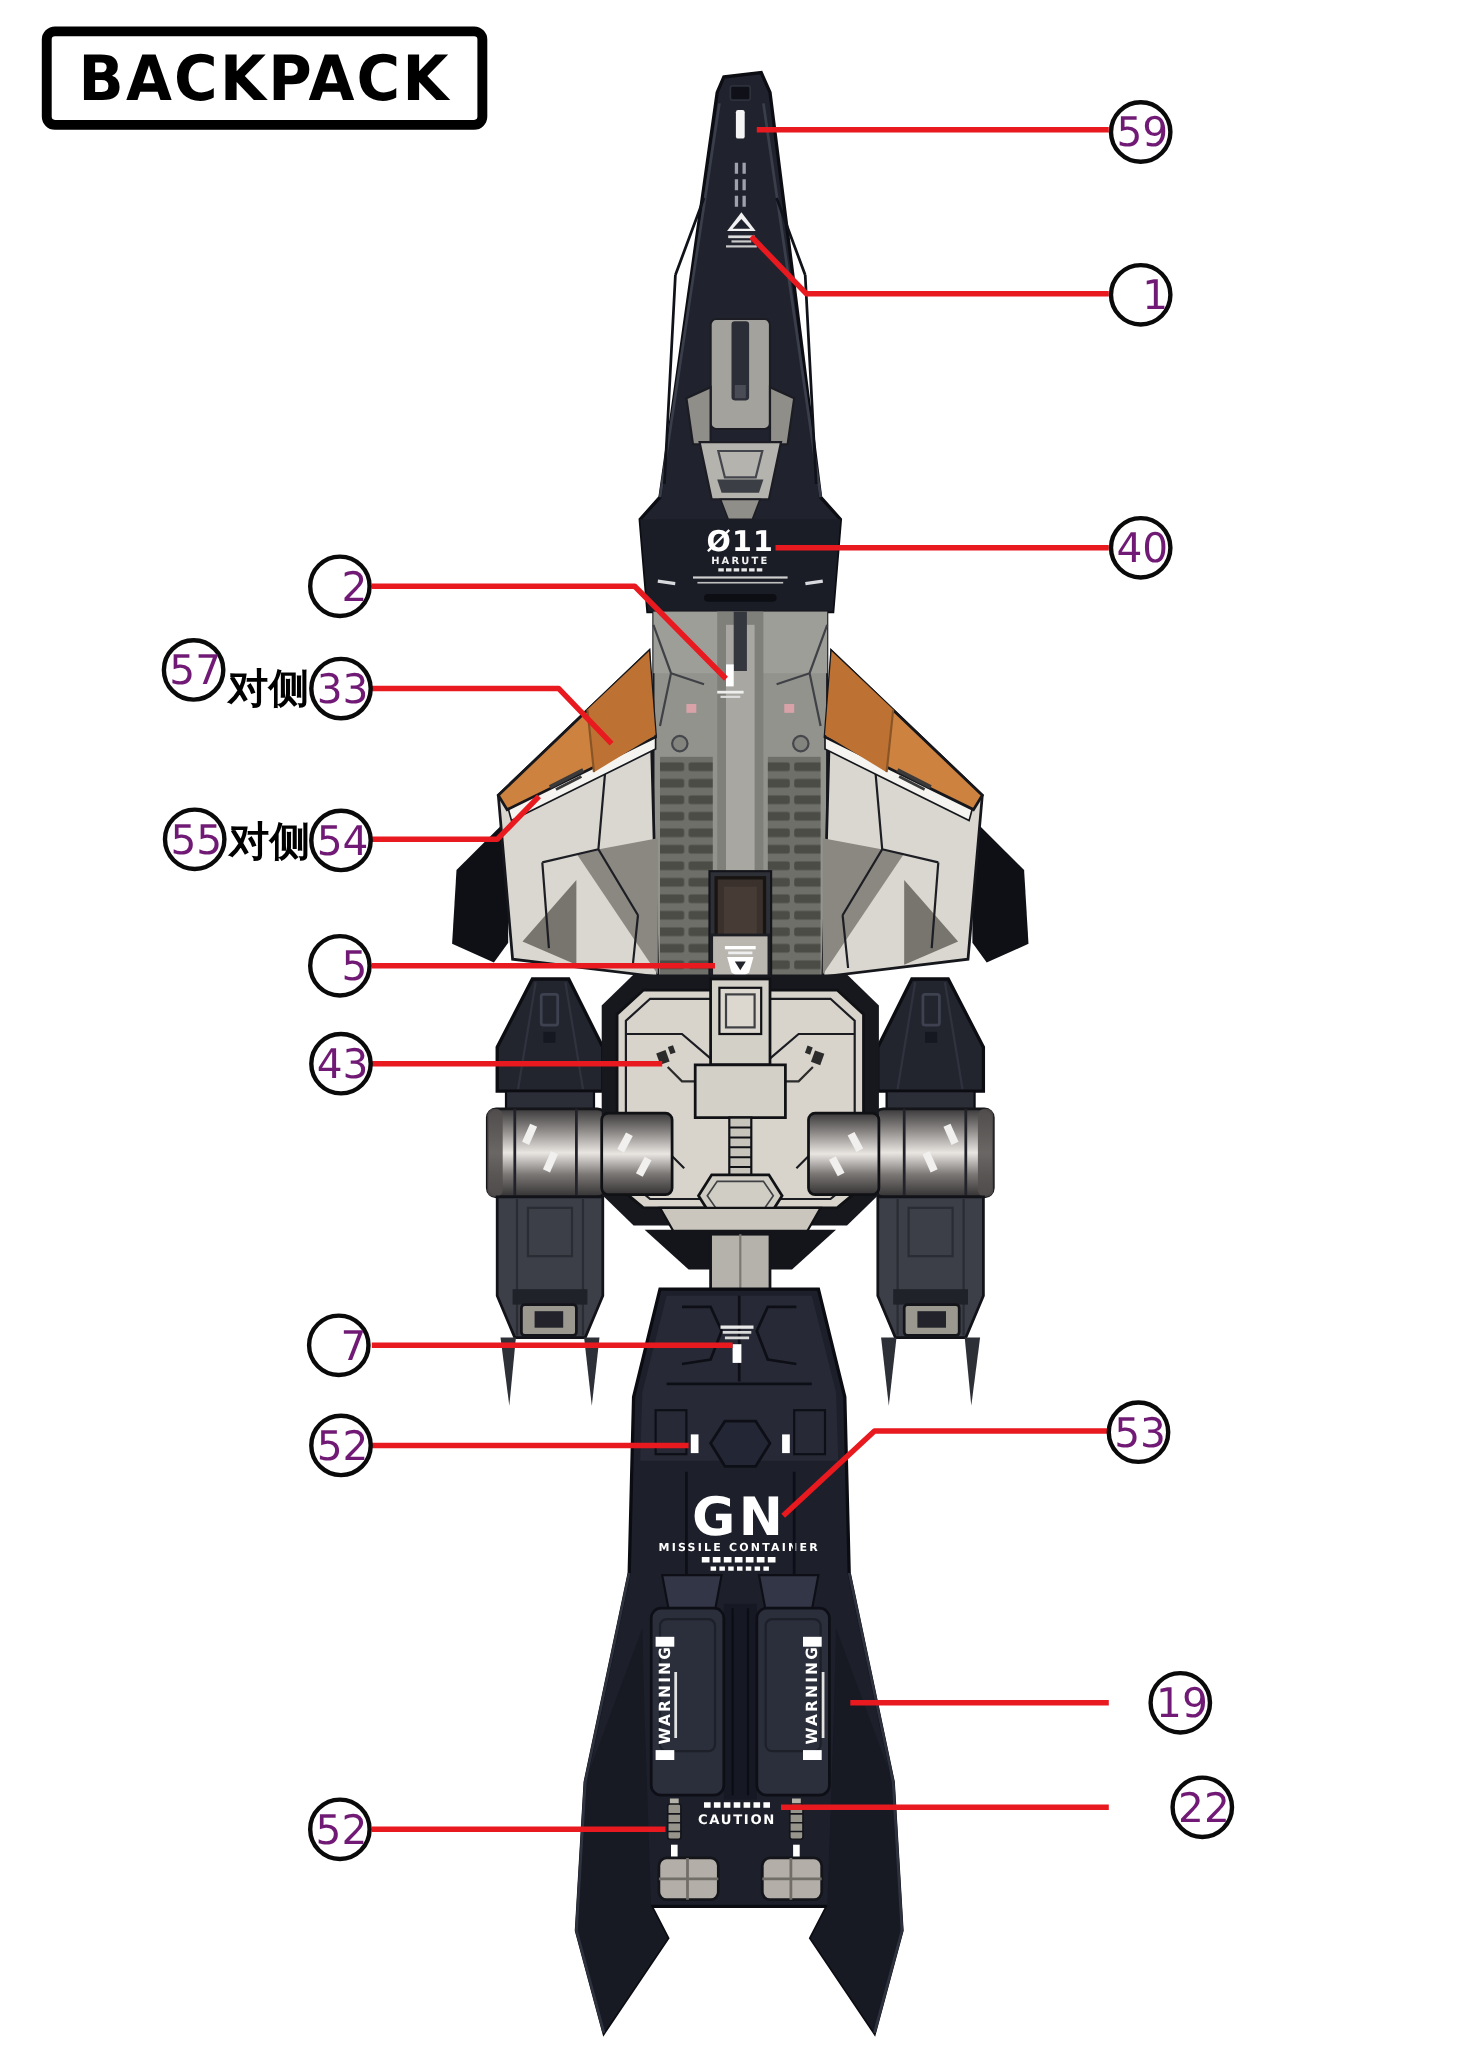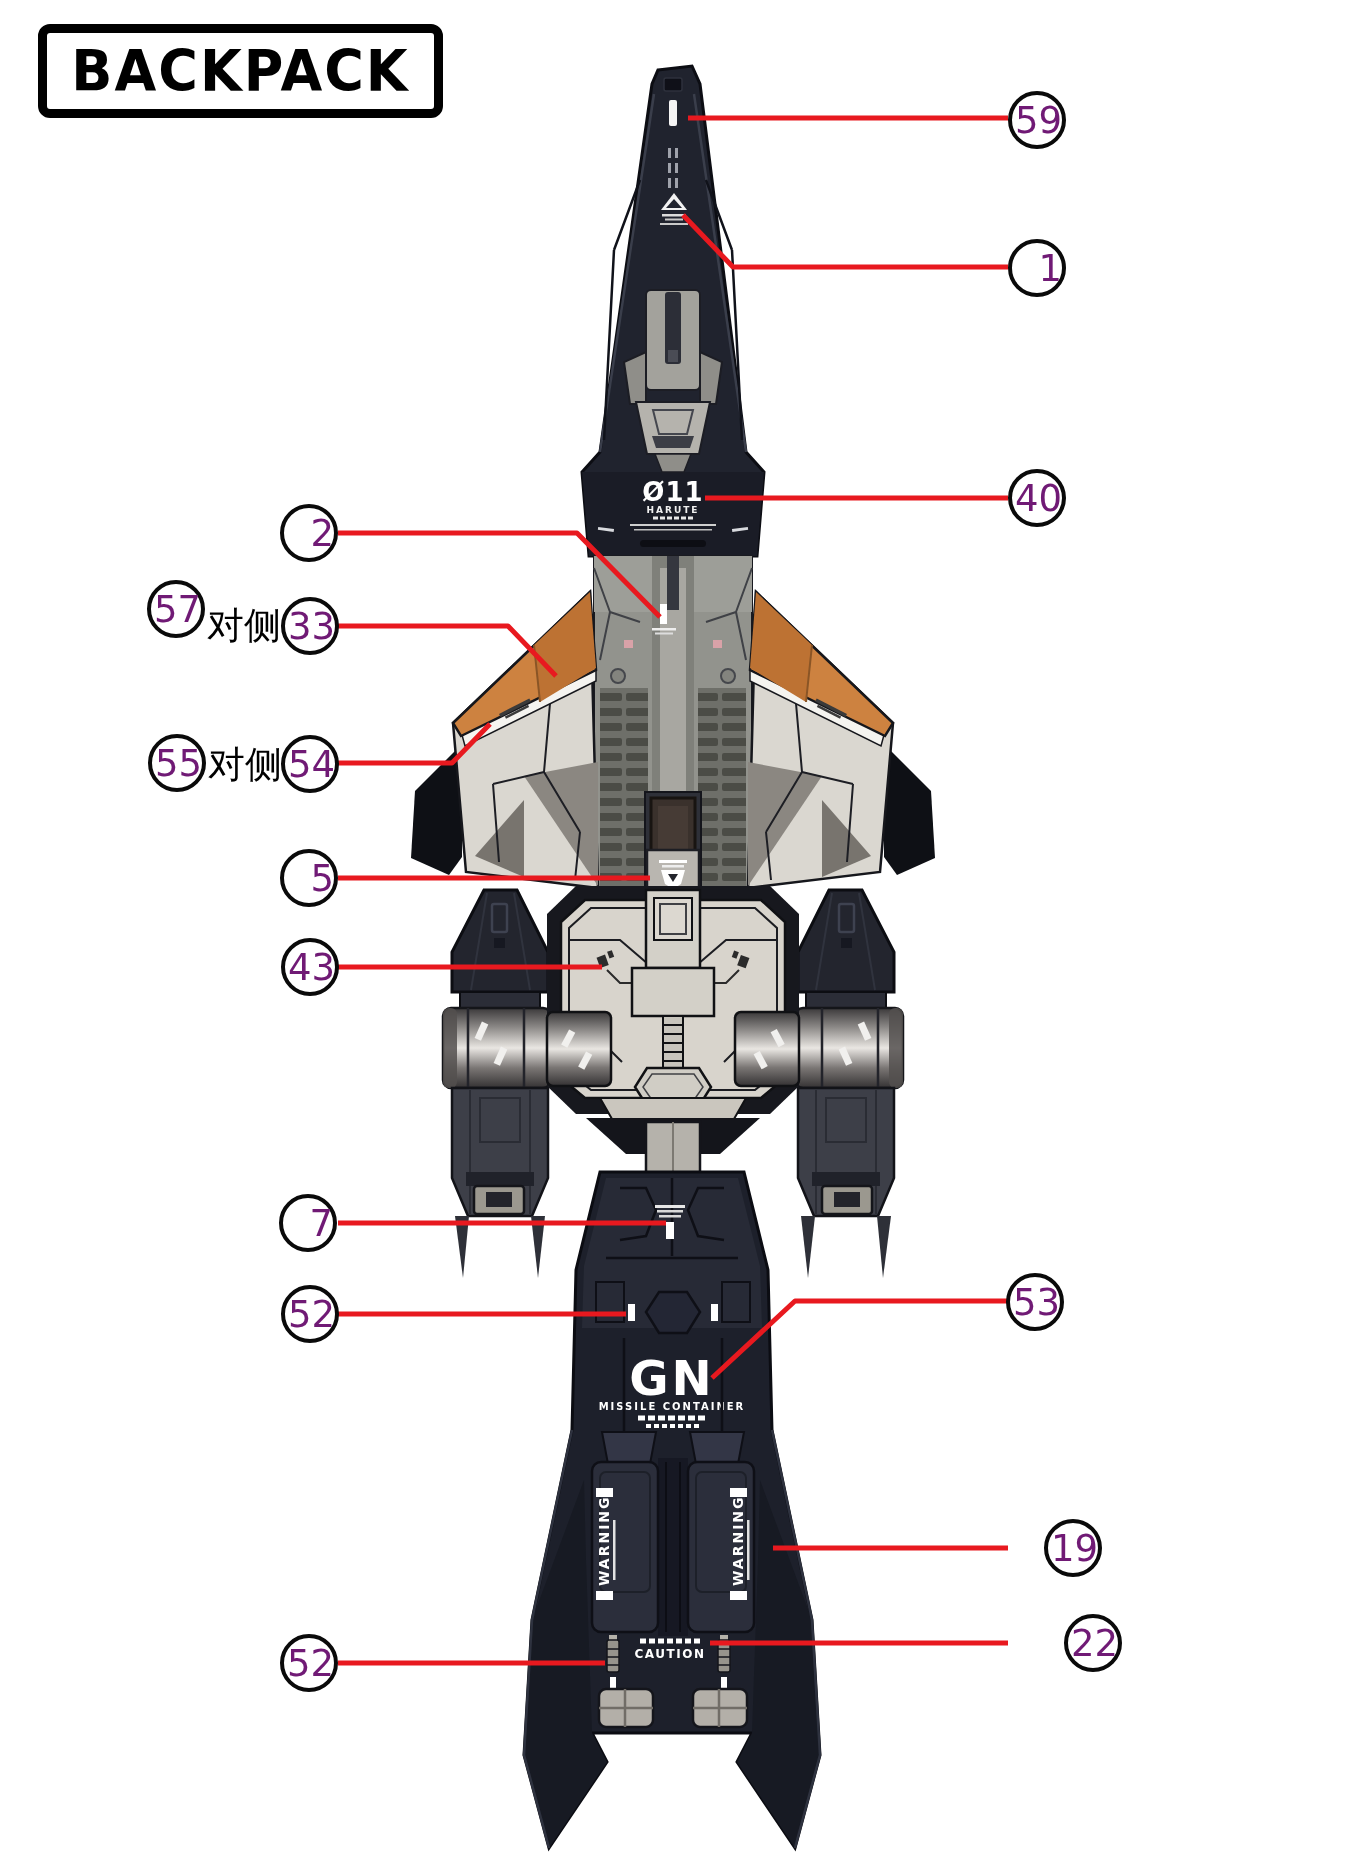--- a/index.html
+++ b/index.html
@@ -6,21 +6,21 @@
   #stage{position:relative;width:1346px;height:1866px;background:#ffffff;overflow:hidden;
          font-family:"DejaVu Sans",sans-serif;}
   #art{position:absolute;left:0;top:0;}
   .title-box{position:absolute;left:38px;top:24px;width:405px;height:94px;border:9px solid #000;
              border-radius:12px;box-sizing:border-box;display:flex;align-items:center;justify-content:center;
              background:#fff;}
   .title-text{font-weight:800;font-size:54px;letter-spacing:2px;color:#000;transform:scaleY(1.05);}
   .callout{position:absolute;width:58px;height:58px;box-sizing:border-box;border:4px solid #0a0a0a;
            border-radius:50%;background:#fff;display:flex;align-items:center;justify-content:flex-end;
            font-size:37px;line-height:1;color:#701a75;z-index:5;}
-  .side-label{position:absolute;font-size:37px;font-weight:400;color:#000;z-index:5;line-height:1;}
+  .side-label{position:absolute;font-size:37px;font-weight:700;color:#000;z-index:5;line-height:1;}
   svg text{font-family:"DejaVu Sans",sans-serif;}
 </style>
 </head>
 <body>
 
 <div id="stage">
 
   <svg id="art" width="1346" height="1866" viewBox="0 0 1346 1866" xmlns="http://www.w3.org/2000/svg" xmlns:xlink="http://www.w3.org/1999/xlink">
     <defs>
       <linearGradient id="chrome" x1="0" y1="0" x2="0" y2="1">

